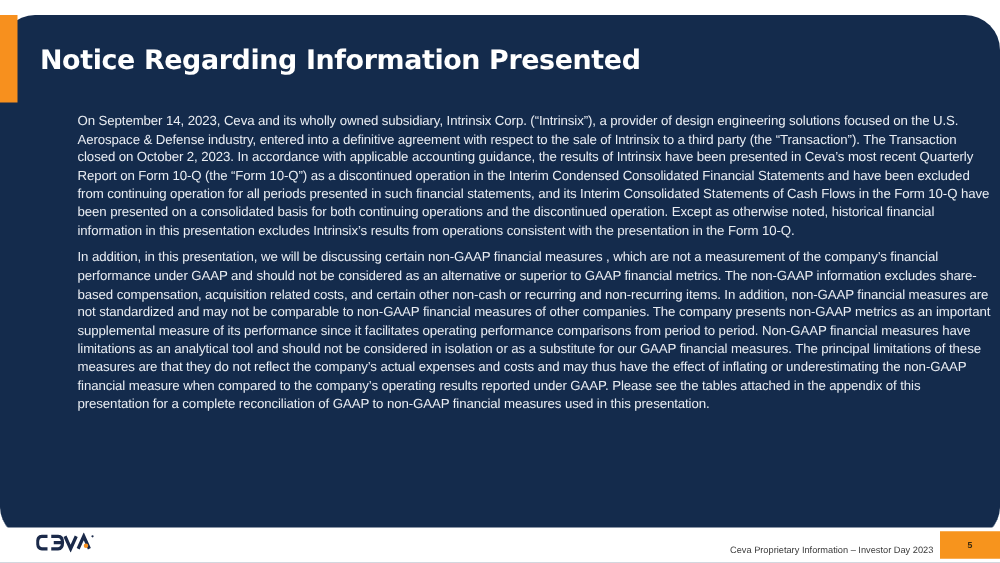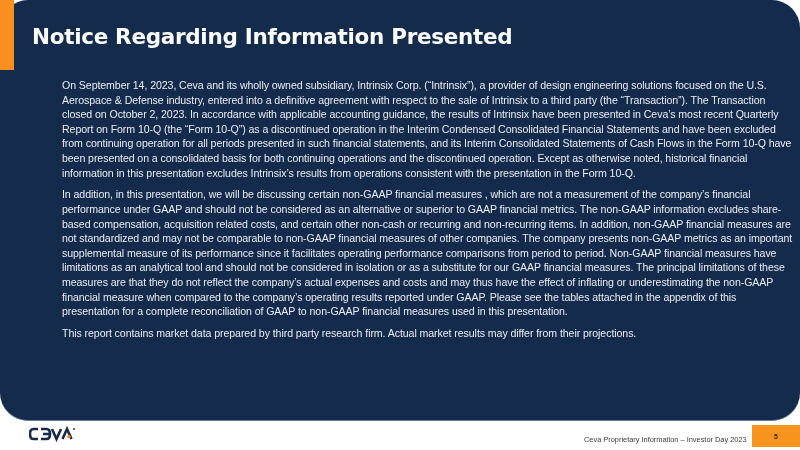--- a/index.html
+++ b/index.html
@@ -1,20 +1,20 @@
 <!DOCTYPE html>
 <html><head>
   <meta charset="utf-8">
   <style>
     * { margin: 0; padding: 0; box-sizing: border-box; }
     html, body { width: 800px; height: 450px; overflow: hidden; background: #ffffff; }
     body { font-family: "Liberation Sans", "DejaVu Sans", sans-serif; position: relative; }
 
     .slide-main {
-      position: absolute; left: 0; top: 0; width: 800px; height: 421px;
+      position: absolute; left: 0; top: 12px; width: 800px; height: 421px;
       background: #142b4c;
       border-bottom: 1px solid #6b7d95;
       border-radius: 28px;
     }
     .accent-bar {
       position: absolute; left: 0; top: 0; width: 14px; height: 70px;
       background: #f7901e;
     }
     .title {
       position: absolute; left: 32px; top: 24px;
@@ -49,21 +49,20 @@
   </style>
 </head>
 <body>
 
 <div class="slide-main">
   <div class="accent-bar"></div>
   <h1 class="title">Notice Regarding Information Presented</h1>
   <div class="body-text">
     <p>On September 14, 2023, Ceva and its wholly owned subsidiary, Intrinsix Corp. (“Intrinsix”), a provider of design engineering solutions focused on the U.S. Aerospace &amp; Defense industry, entered into a definitive agreement with respect to the sale of Intrinsix to a third party (the “Transaction”). The Transaction closed on October 2, 2023.  In accordance with applicable accounting guidance, the results of Intrinsix have been presented in Ceva’s most recent Quarterly Report on Form 10-Q (the “Form 10-Q”) as a discontinued operation in the Interim Condensed Consolidated Financial Statements and have been excluded from continuing operation for all periods presented in such financial statements, and its Interim Consolidated Statements of Cash Flows in the Form 10-Q have been presented on a consolidated basis for both continuing operations and the discontinued operation. Except as otherwise noted, historical financial information in this presentation excludes Intrinsix’s results from operations consistent with the presentation in the Form 10-Q.</p>
     <p>In addition, in this presentation, we will be discussing certain non-GAAP financial measures , which are not a measurement of the company’s financial performance under GAAP and should not be considered as an alternative or superior to GAAP financial metrics. The non-GAAP information excludes share-based compensation, acquisition related costs, and certain other non-cash or recurring and non-recurring items. In addition, non-GAAP financial measures are not standardized and may not be comparable to non-GAAP financial measures of other companies. The company presents non-GAAP metrics as an important supplemental measure of its performance since it facilitates operating performance comparisons from period to period. Non-GAAP financial measures have limitations as an analytical tool and should not be considered in isolation or as a substitute for our GAAP financial measures. The principal limitations of these measures are that they do not reflect the company’s actual expenses and costs and may thus have the effect of inflating or underestimating the non-GAAP financial measure when compared to the company’s operating results reported under GAAP. Please see the tables attached in the appendix of this presentation for a complete reconciliation of GAAP to non-GAAP financial measures used in this presentation.</p>
-    <p>This report contains market data prepared by third party research firm. Actual market results may differ from their projections.</p>
   </div>
 </div>
 
 <div class="footer">
   <div class="logo">
     <svg width="48" height="16" viewBox="0 0 48 16">
 
       <path d="M9 3 H4.5 Q1 3 1 8 Q1 13 4.5 13 H9" fill="none" stroke="#1b2a4a" stroke-width="2.6"></path>
 
       <path d="M12 3 H17.5 Q21 3 21 8 Q21 13 17.5 13 H12 M14 8 H20" fill="none" stroke="#1b2a4a" stroke-width="2.6"></path>

